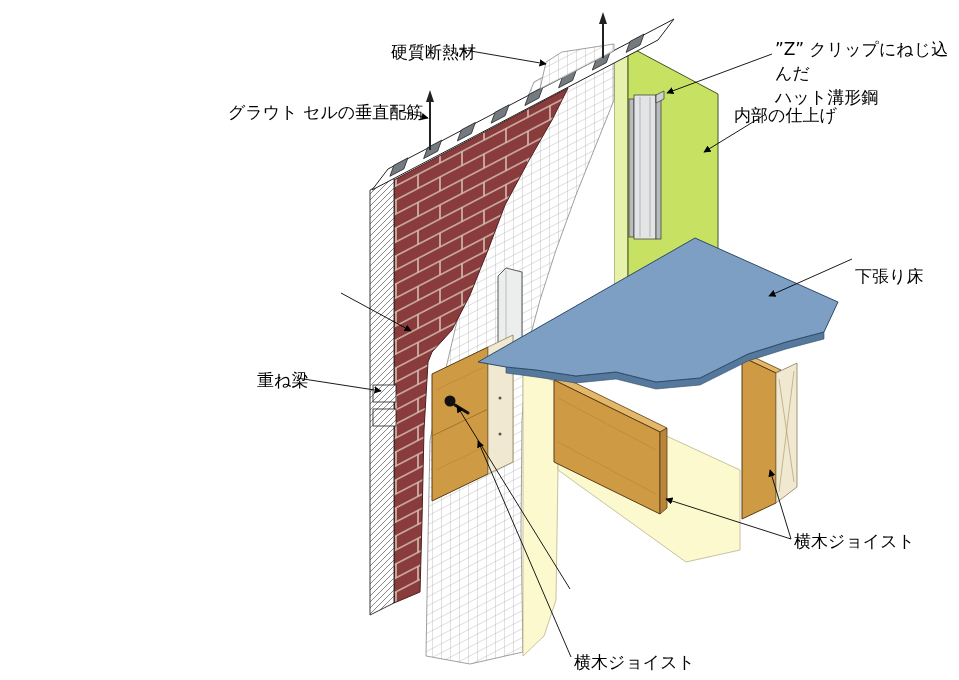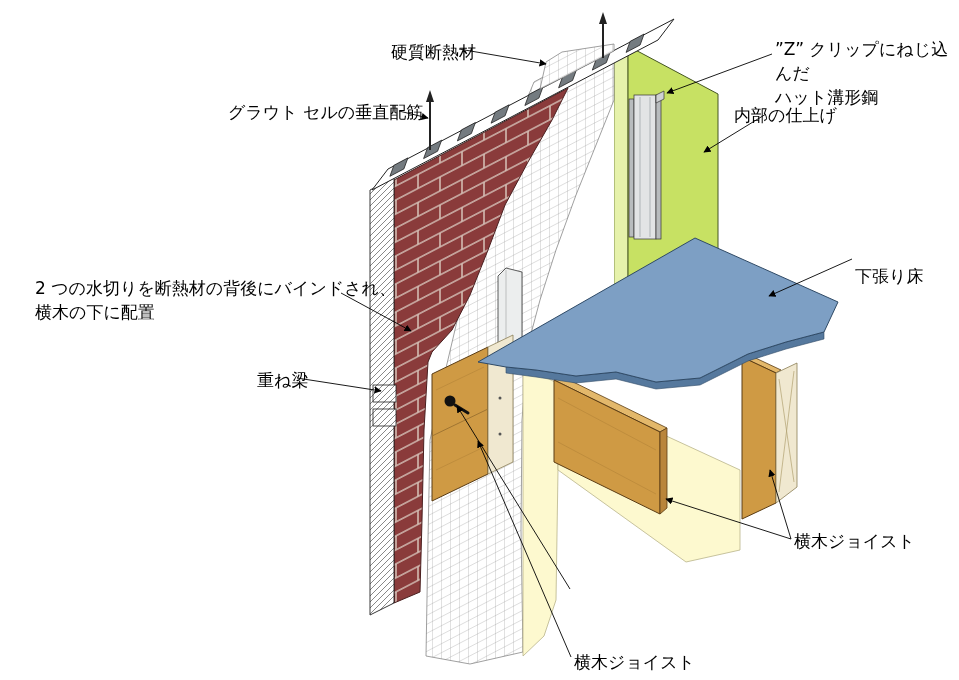--- a/index.html
+++ b/index.html
@@ -142,19 +142,17 @@
       <line x1="571" y1="657" x2="478" y2="441" marker-end="url(#arr)"></line>
     </g>
   </svg>
 
   <div class="label" style="left:391px;top:41px;">硬質断熱材</div>
   <div class="label" style="left:228px;top:101px;">グラウト セルの垂直配筋</div>
   <div class="label" style="left:775px;top:38px;">”Z” クリップにねじ込んだ
 ハット溝形鋼</div>
   <div class="label" style="left:734px;top:104px;">内部の仕上げ</div>
   <div class="label" style="left:855px;top:265px;">下張り床</div>
-  <div class="label" style="left:35px;top:277px;">2 つの水切りを断熱材の背後にバインドされ、
-横木の下に配置</div>
   <div class="label" style="left:257px;top:369px;text-align:center;">重ね梁</div>
   <div class="label" style="left:794px;top:530px;">横木ジョイスト</div>
   <div class="label" style="left:574px;top:651px;text-align:center;">横木ジョイスト</div>
 
 </div>
 
 </body></html>

